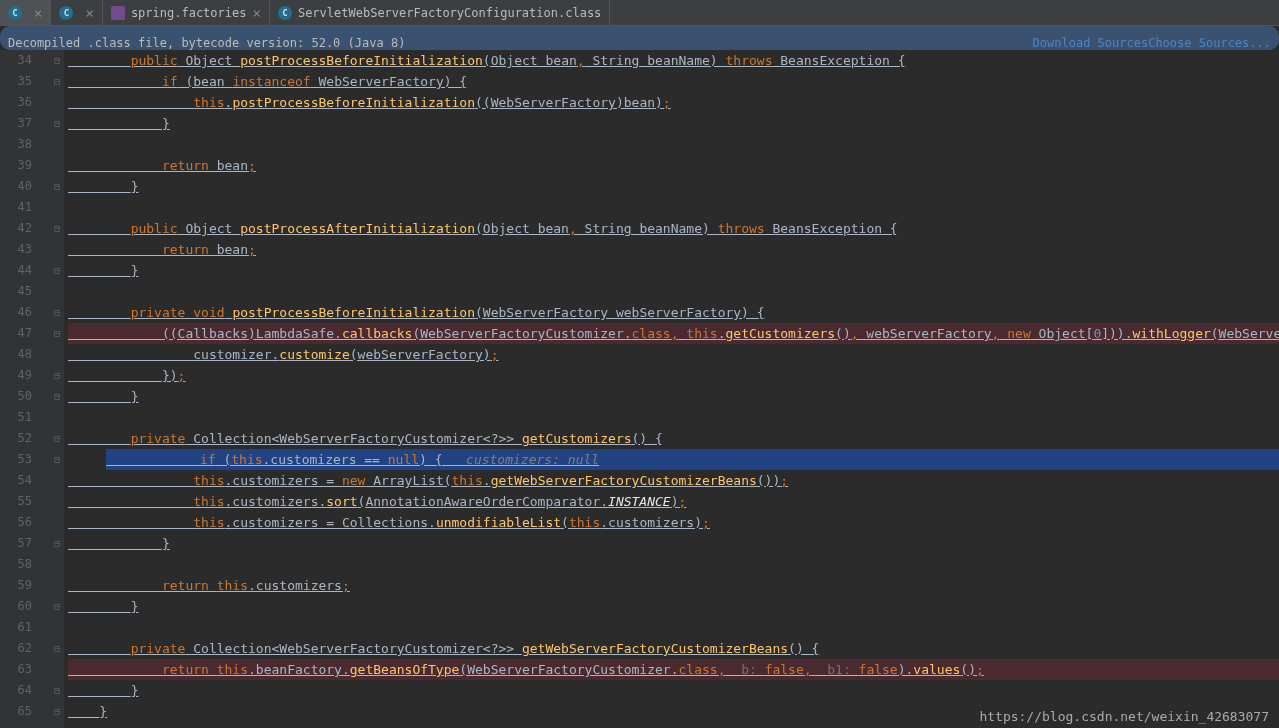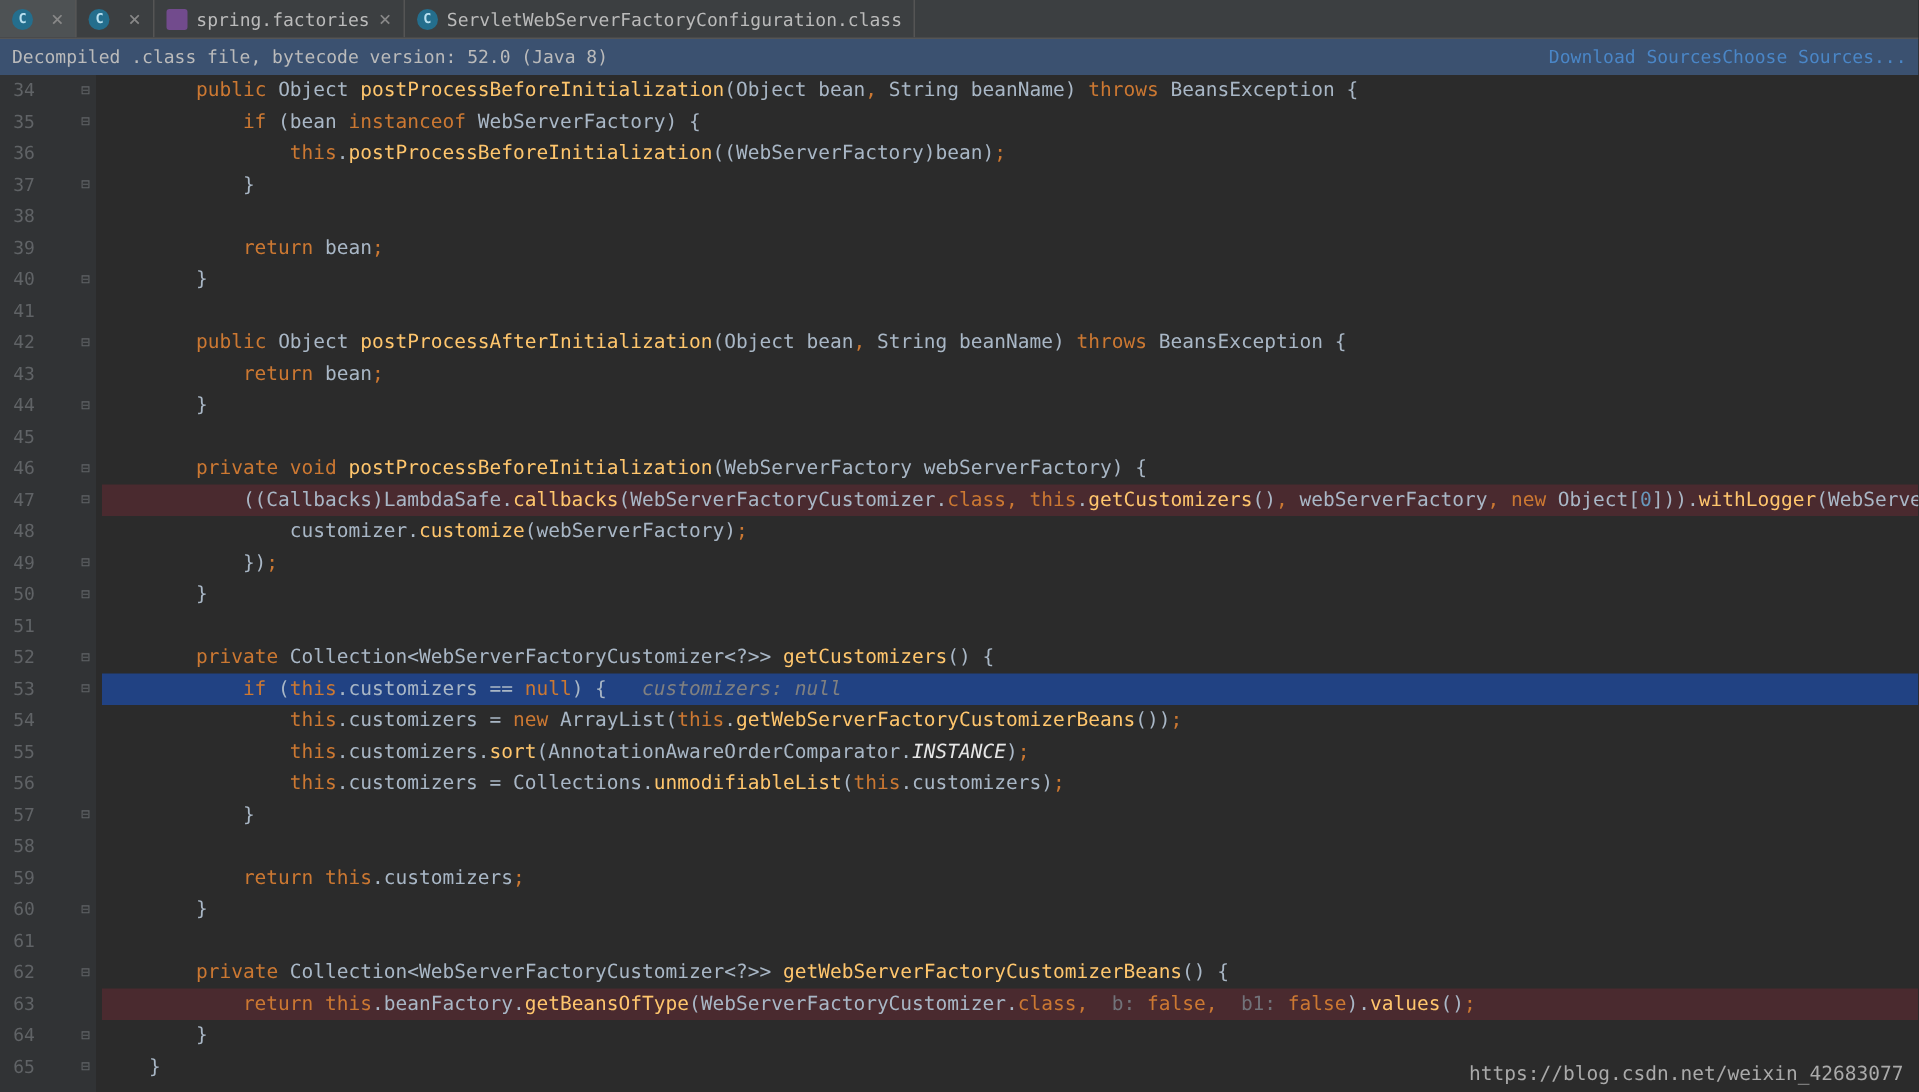--- a/index.html
+++ b/index.html
@@ -41,64 +41,66 @@
   font-size: 9px;
   color: #b8e0f0;
   font-weight: bold;
 }
 .tab-icon.file { background: #724b8d; border-radius: 2px; }
 .tab-close { margin-left: 6px; color: #888; font-size: 14px; }
 .infobar {
   background: #3b5170;
   height: 24px;
   display: flex;
-  align-items: center;
+  align-items: flex-end;
   padding: 0 8px;
   font-size: 12px;
   color: #bbbbbb;
+  border-radius: 10px;
 }
 .infobar-links { margin-left: auto; display: flex; }
 .infobar-links span { color: #4a86c7; cursor: pointer; }
 .editor {
   display: flex;
   height: calc(100% - 50px);
   position: relative;
 }
 .gutter {
   background: #313335;
   width: 50px;
   text-align: right;
   padding-right: 18px;
   color: #606366;
   font-size: 12px;
   line-height: 21px;
   user-select: none;
   position: relative;
 }
-.gutter-line { height: 21px; position: relative; text-align: center; }
+.gutter-line { height: 21px; position: relative; }
 .fold-col {
   width: 14px;
   background: #313335;
   line-height: 21px;
   font-size: 10px;
   color: #606366;
   text-align: center;
 }
 .fold-mark { height: 21px; }
 .code {
   flex: 1;
   line-height: 21px;
   font-size: 13px;
   white-space: pre;
   padding-left: 4px;
   overflow: hidden;
+  text-decoration: underline;
 }
 .line { height: 21px; }
 .line.hlb { background: #4a2a2f; }
-.line.sel { background: #214283; }
+.line.sel { background: #214283; margin-left: 38px; }
 .kw { color: #cc7832; }
 .num { color: #6897bb; }
 .com { color: #808080; font-style: italic; }
 .id { color: #a9b7c6; }
 .fn { color: #ffc66d; }
 .const { color: #e5e5e5; font-style: italic; }
 .param { color: #72737a; }
 .watermark {
   position: absolute;
   right: 10px;

